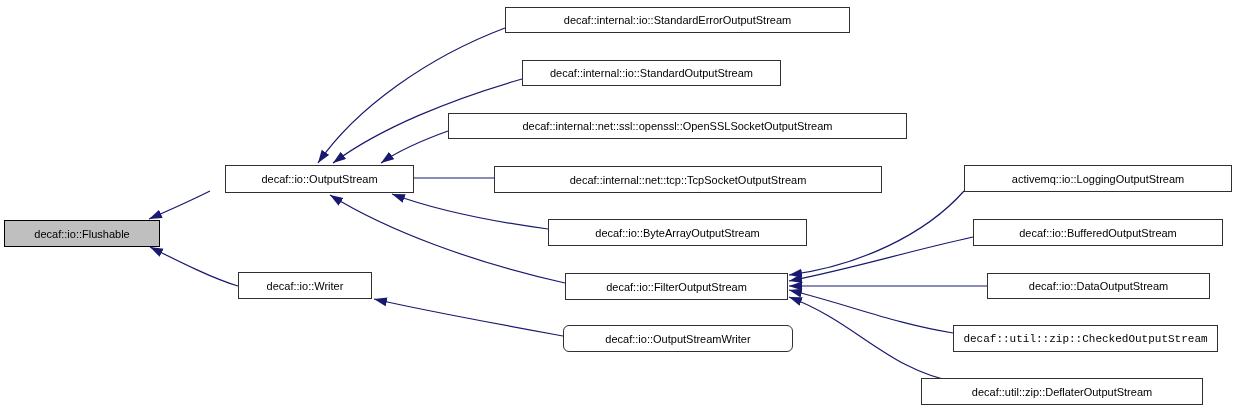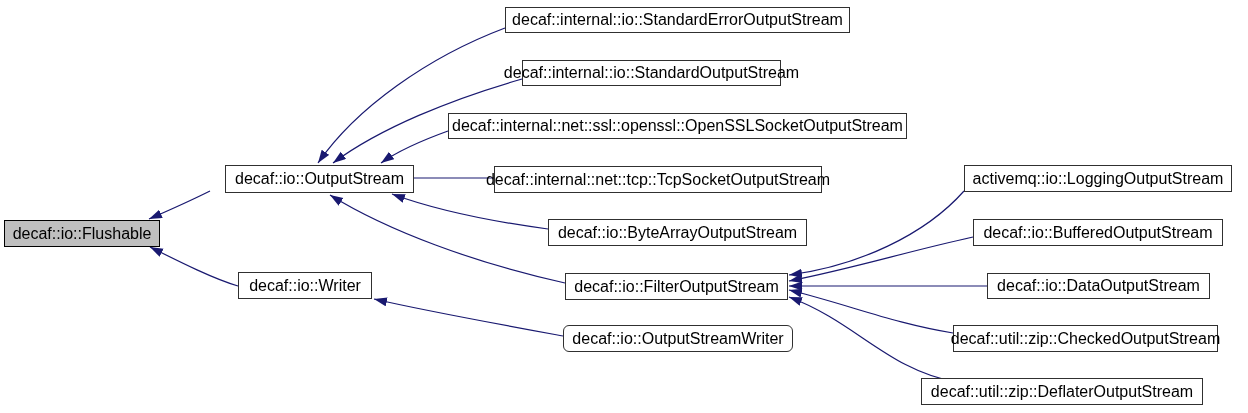--- a/index.html
+++ b/index.html
@@ -25,21 +25,21 @@
     left: 0; top: 0;
     width: 1248px; height: 413px;
     pointer-events: none;
   }
   .node {
     position: absolute;
     box-sizing: border-box;
     background: var(--node-bg);
     border: 1px solid var(--node-border);
     color: var(--text);
-    font-size: 16px;
+    font-size: 11px;
     display: flex;
     align-items: center;
     justify-content: center;
     white-space: nowrap;
     cursor: pointer;
     z-index: 2;
   }
   .node.highlight {
     background: var(--hl-bg);
     border: 1.5px solid var(--hl-border);
@@ -83,40 +83,40 @@
     </div>
     <div class="node" style="left: 505px; top: 7px; width: 345px; height: 26px;">
       <span>decaf::internal::io::StandardErrorOutputStream</span>
     </div>
     <div class="node" style="left: 522px; top: 60px; width: 259px; height: 26px;">
       <span>decaf::internal::io::StandardOutputStream</span>
     </div>
     <div class="node" style="left: 448px; top: 113px; width: 459px; height: 26px;">
       <span>decaf::internal::net::ssl::openssl::OpenSSLSocketOutputStream</span>
     </div>
-    <div class="node" style="left: 494px; top: 166px; width: 328px; height: 27px; justify-content: center;">
+    <div class="node" style="left: 494px; top: 166px; width: 388px; height: 27px; justify-content: center;">
       <span>decaf::internal::net::tcp::TcpSocketOutputStream</span>
     </div>
     <div class="node" style="left: 548px; top: 219px; width: 259px; height: 27px;">
       <span>decaf::io::ByteArrayOutputStream</span>
     </div>
     <div class="node" style="left: 565px; top: 273px; width: 223px; height: 27px;">
       <span>decaf::io::FilterOutputStream</span>
     </div>
     <div class="node" style="left: 563px; top: 325px; width: 230px; height: 27px; border-radius: 6px;">
       <span>decaf::io::OutputStreamWriter</span>
     </div>
     <div class="node" style="left: 964px; top: 165px; width: 268px; height: 27px;">
       <span>activemq::io::LoggingOutputStream</span>
     </div>
     <div class="node" style="left: 973px; top: 219px; width: 250px; height: 27px;">
       <span>decaf::io::BufferedOutputStream</span>
     </div>
     <div class="node" style="left: 987px; top: 273px; width: 223px; height: 26px;">
       <span>decaf::io::DataOutputStream</span>
     </div>
-    <div class="node" style="left: 953px; top: 325px; width: 265px; height: 27px;">
+    <div class="node" style="left: 953px; top: 325px; width: 265px; height: 27px; font-family: Liberation Mono, monospace;">
       <span>decaf::util::zip::CheckedOutputStream</span>
     </div>
     <div class="node" style="left: 921px; top: 378px; width: 282px; height: 27px;">
       <span>decaf::util::zip::DeflaterOutputStream</span>
     </div>
   </div>
 
 </body></html>

